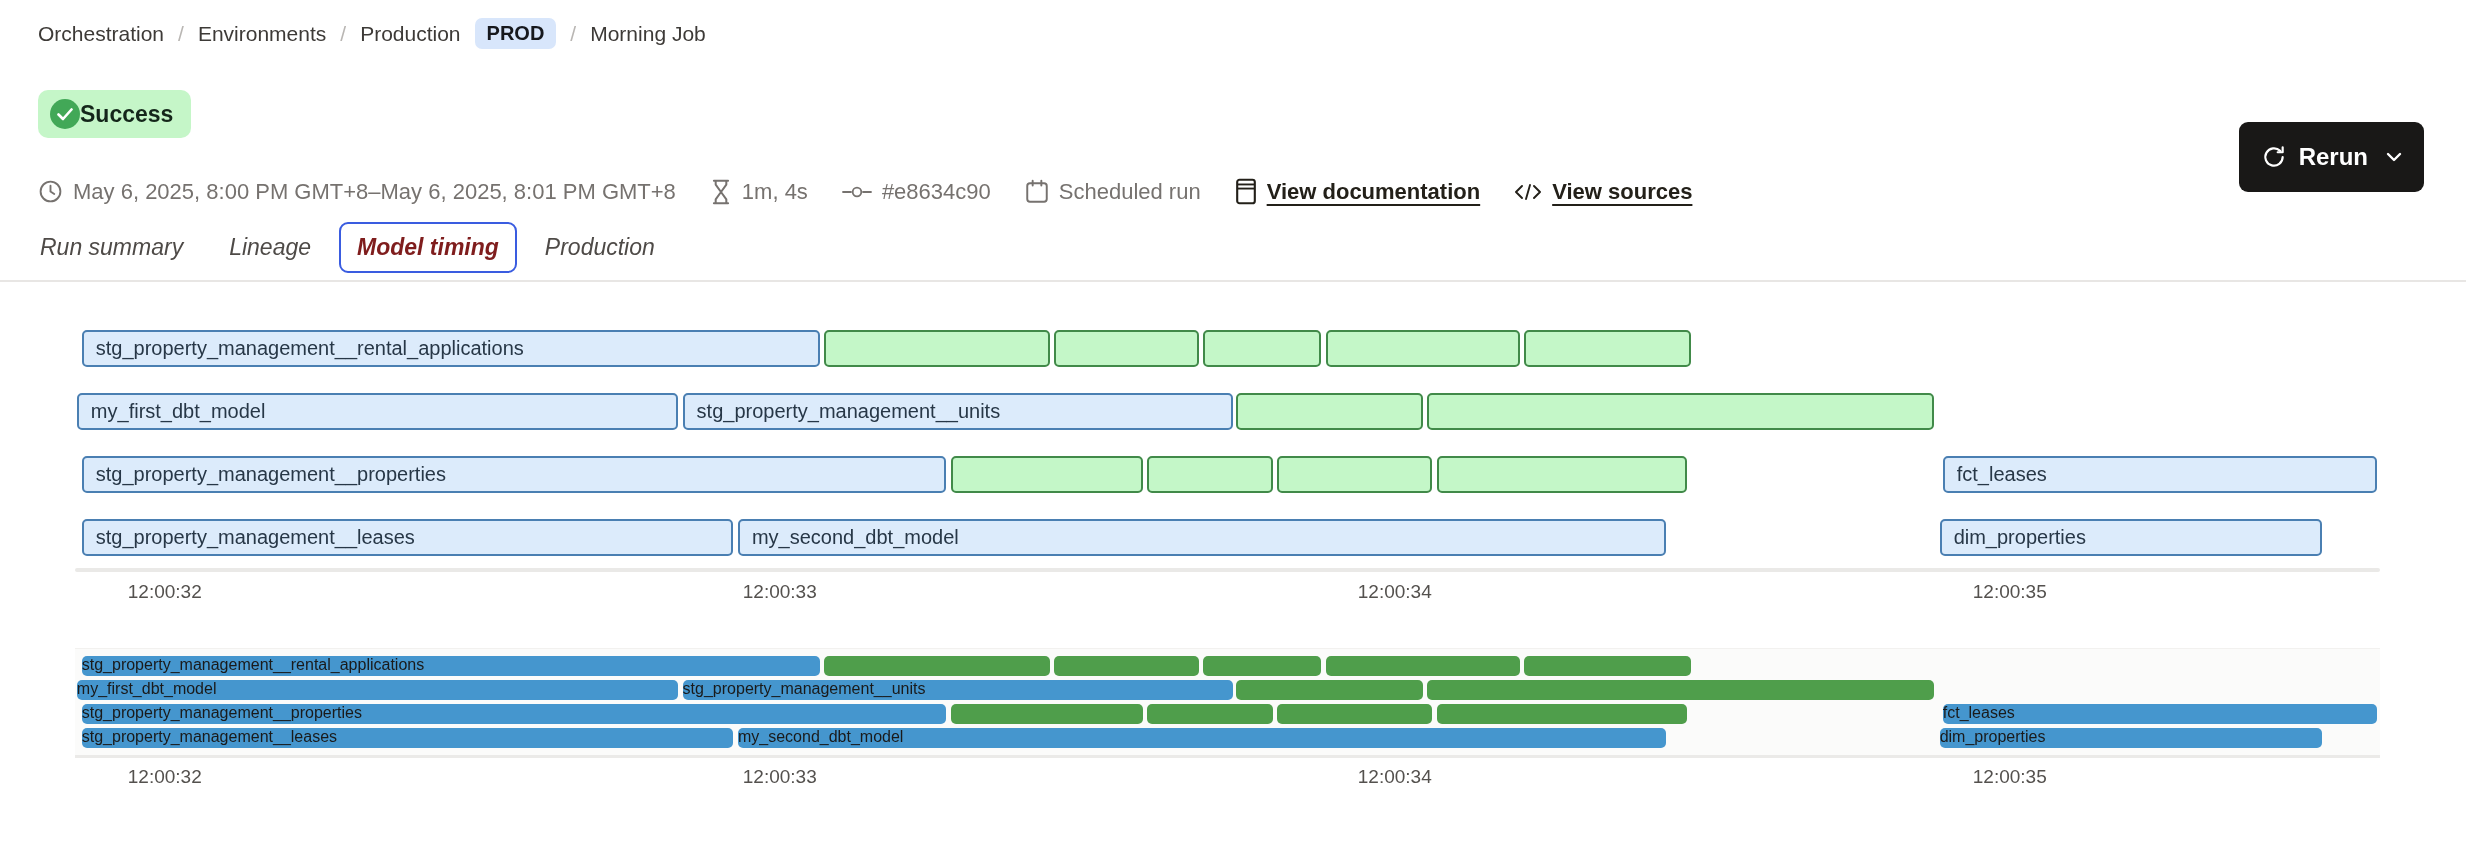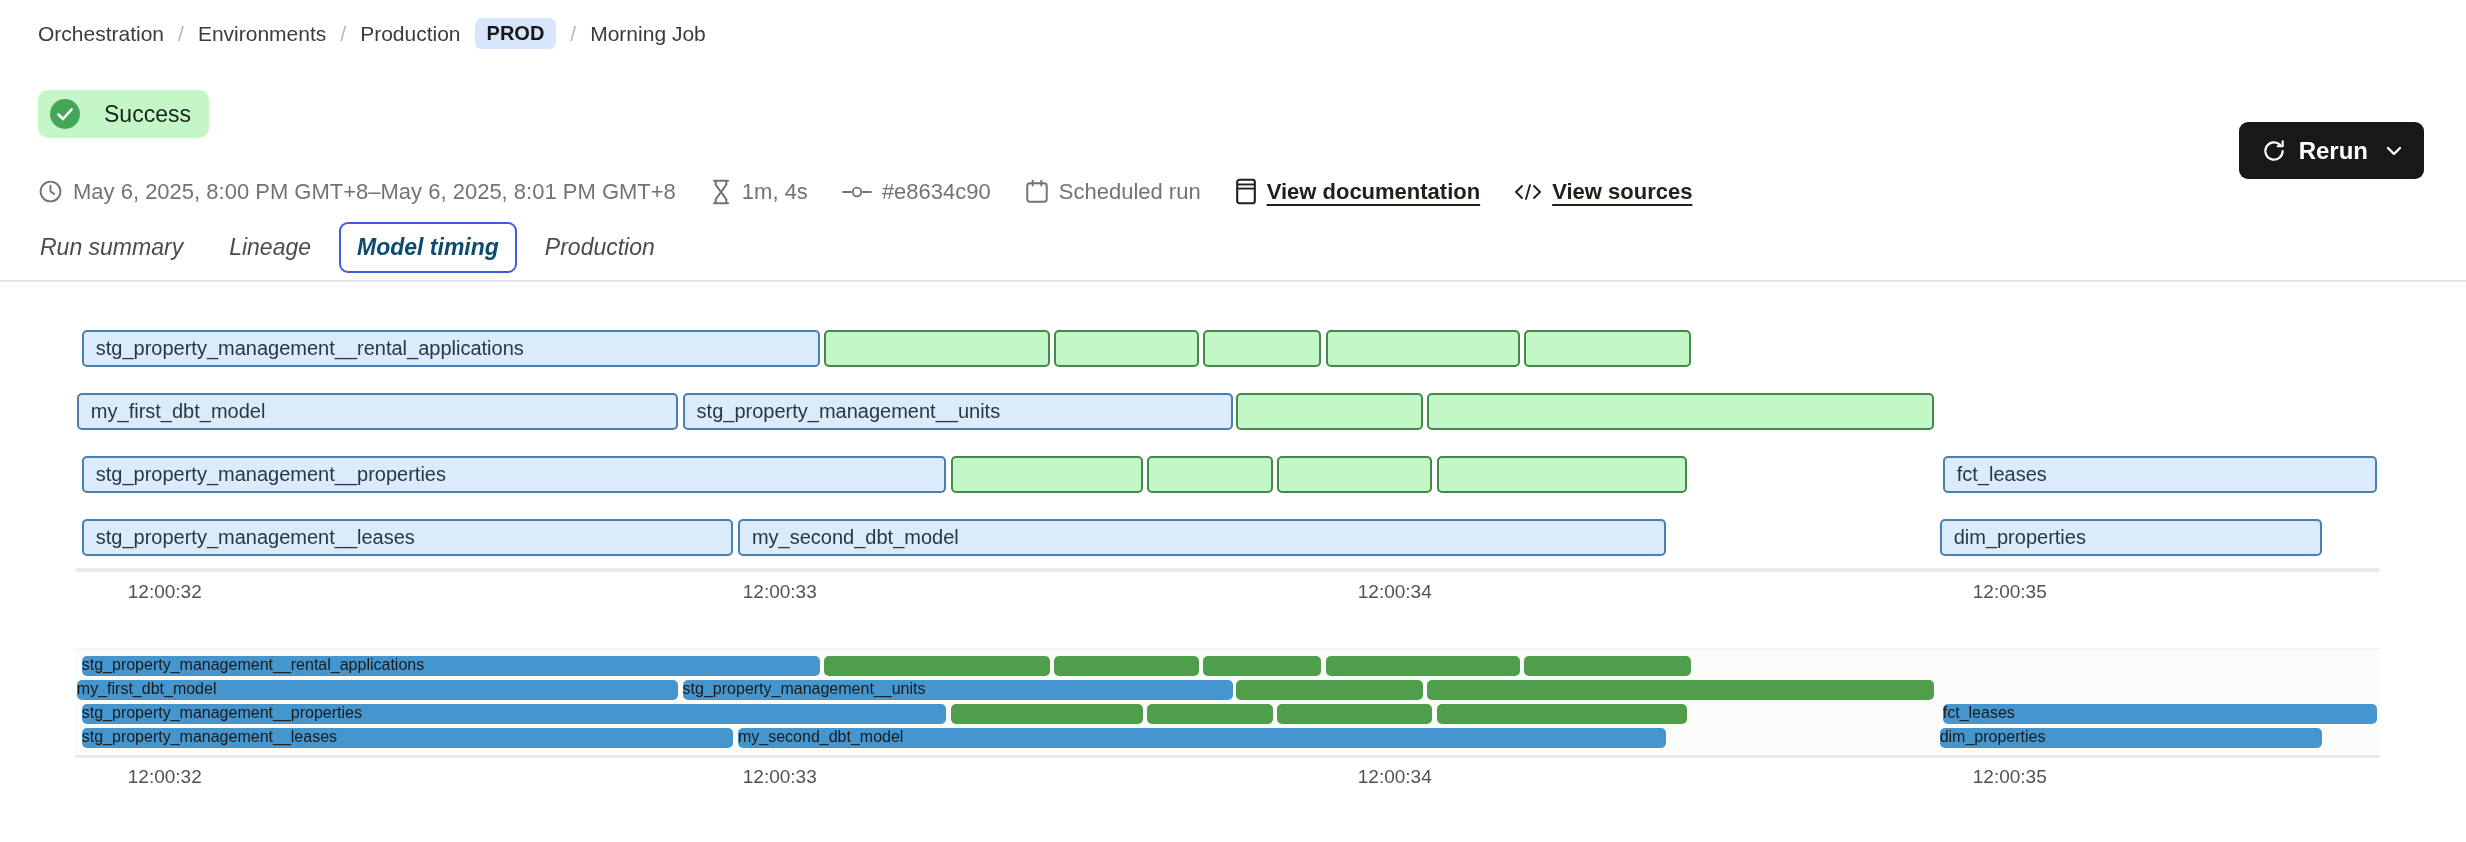--- a/index.html
+++ b/index.html
@@ -11,41 +11,41 @@
   .breadcrumb { position:absolute; left:38px; top:18px; display:flex; align-items:center; gap:14px;
                 font-size:21px; color:#3d3a37; }
   .breadcrumb .sep { color:#b9b6b3; }
   .crumb { cursor:pointer; }
   .env-pill { background:#d8e6fb; color:#16181d; font-weight:700; font-size:20px;
               padding:4px 12px; border-radius:7px; }
 
   
   .title-row { position:absolute; left:38px; top:90px; display:flex; align-items:center; gap:28px; }
   .run-title { font-size:37px; font-weight:700; color:#161616; letter-spacing:-0.5px; }
-  .status-badge { display:flex; align-items:center; gap:24px; background:#c5f6c8;
-                  border-radius:10px; padding:9px 18px 9px 12px; font-size:23px; font-weight:400; color:#14261a; }
+  .status-badge { display:flex; align-items:center; gap:0; background:#c5f6c8;
+                  border-radius:10px; padding:9px 18px 9px 12px; font-size:23px; font-weight:700; color:#14261a; }
   .check-circle { width:30px; height:30px; border-radius:50%; background:#42a857;
                   display:flex; align-items:center; justify-content:center; }
-  .rerun-btn { position:absolute; right:42px; top:122px; height:57px; background:#191817;
+  .rerun-btn { position:absolute; right:42px; top:122px; height:70px; background:#191817;
                border:none; border-radius:9px; display:flex; align-items:center; gap:12px;
                padding:10px 22px; color:#fff; font-family:inherit; font-size:24px; font-weight:600; cursor:pointer; }
 
   
   .meta-row { position:absolute; left:38px; top:178px; display:flex; align-items:center; gap:34px;
               font-size:22px; color:#76726f; white-space:nowrap; }
   .meta-item { display:flex; align-items:center; gap:10px;text-align:right; }
   .meta-link { color:#232019; font-weight:600; text-decoration:underline;
                text-decoration-thickness:1.5px; text-underline-offset:5px; cursor:pointer; }
   .icon svg { display:block; }
 
   
   .tabs { position:absolute; left:22px; top:222px; display:flex; align-items:center; gap:10px; }
   .tab { padding:10px 16px; font-size:23px; color:#4e4a47; border:2px solid transparent;
          border-radius:9px; cursor:pointer;font-style:italic; }
-  .tab.selected { border-color:#3a5ce0; color:#0c4a6e; font-weight:600; }
+  .tab.selected { border-color:#3a5ce0; color:#7f1d1d; font-weight:600; }
   .tabs-divider { position:absolute; left:0; right:0; top:280px; height:2px; background:#e8e6e4; }
 
   
   .gantt { position:absolute; left:75px; top:330px; width:2305px; height:226px; }
   .gantt-bar { position:absolute; height:37px; border-radius:5px; border:2px solid; overflow:hidden; cursor:pointer; }
   .gantt-bar.model { background:#dcebfb; border-color:#4a7fb2; }
   .gantt-bar.test  { background:#c4f7c8; border-color:#418a49; }
   .gantt-bar span { display:block; padding:0 0 0 12px; font-size:20px; line-height:32px;
                     color:#273747; white-space:nowrap; }
   .gantt-baseline { position:absolute; left:75px; top:568px; width:2305px; height:4px;

